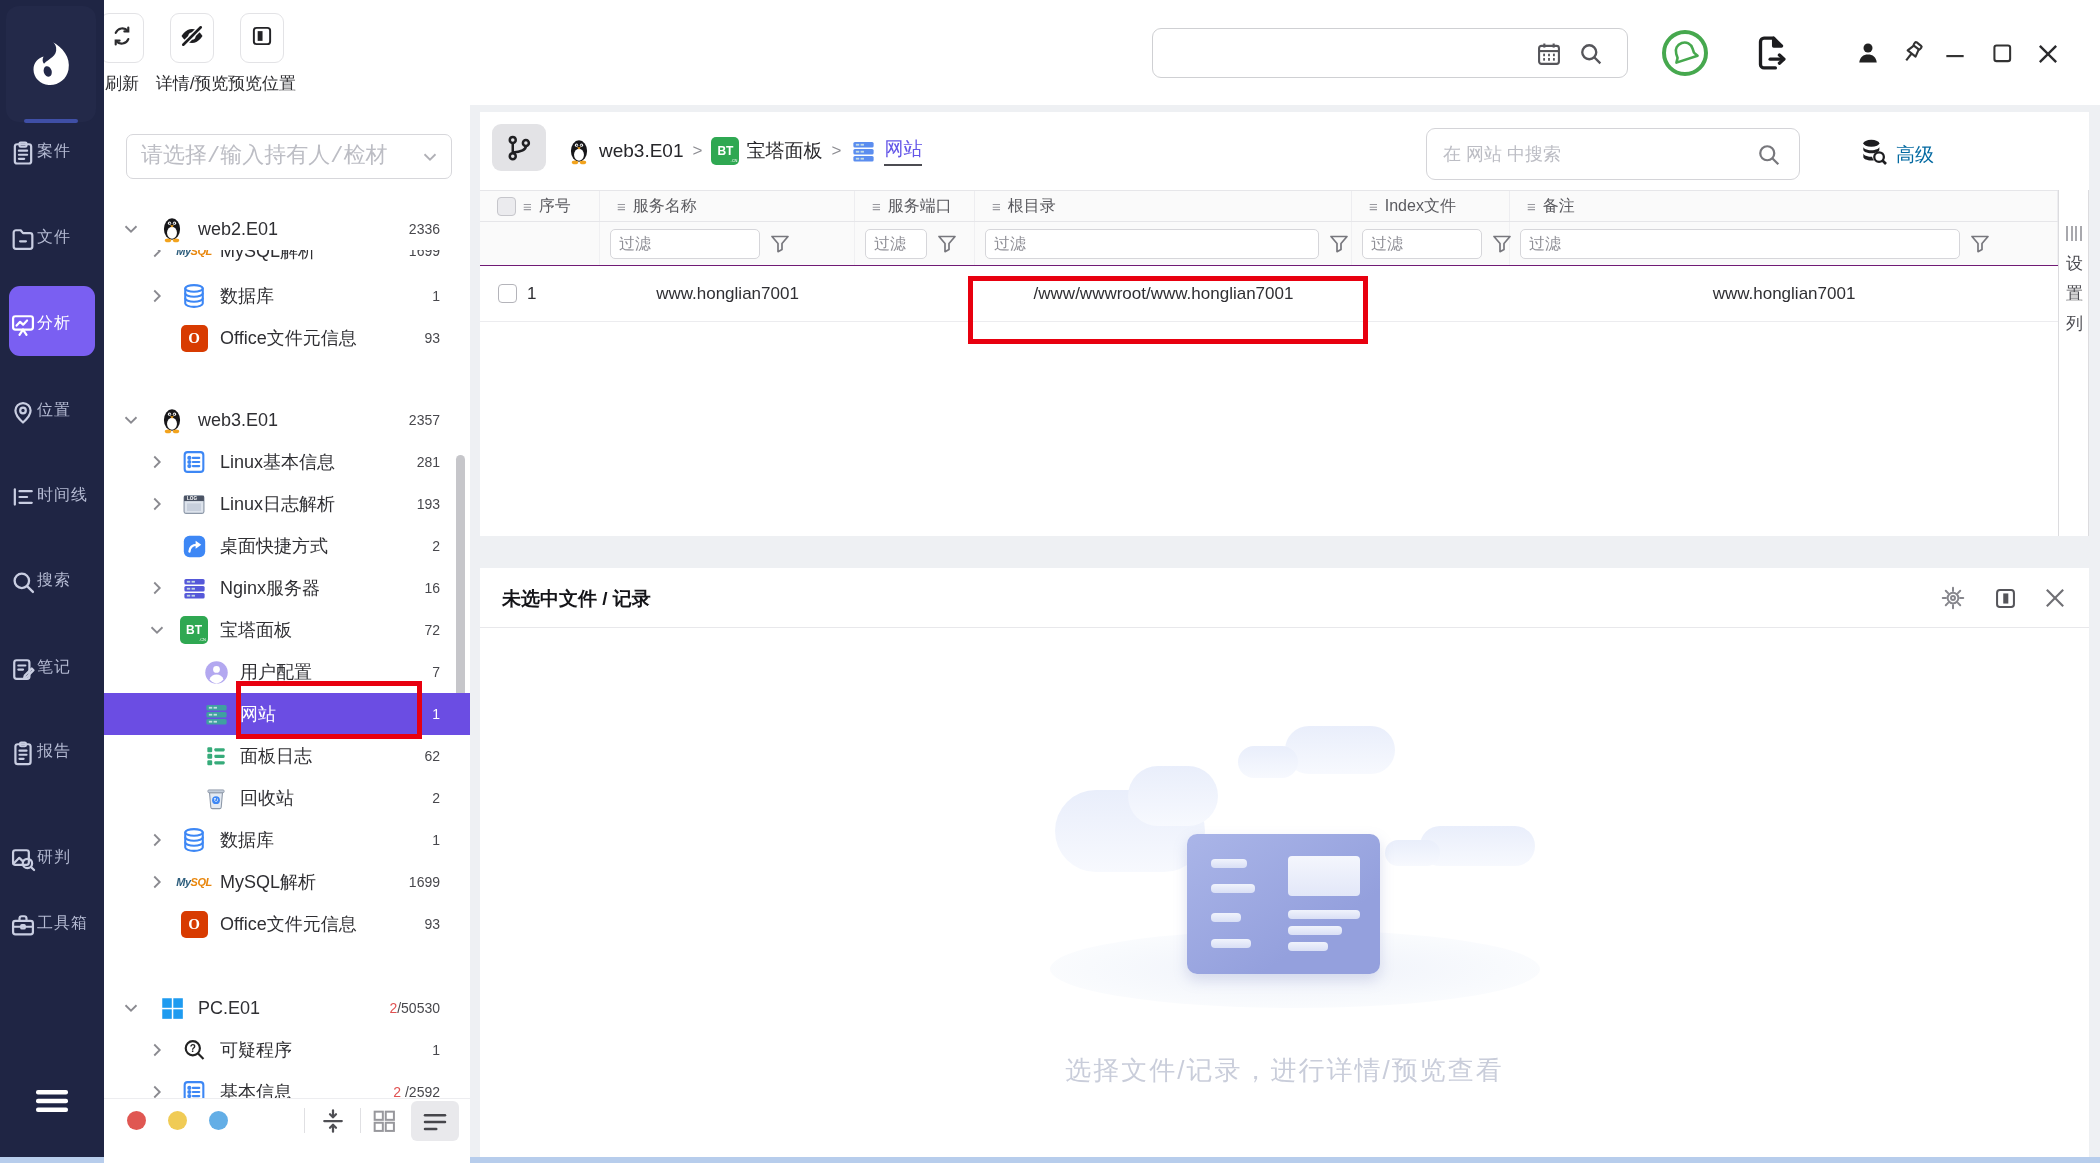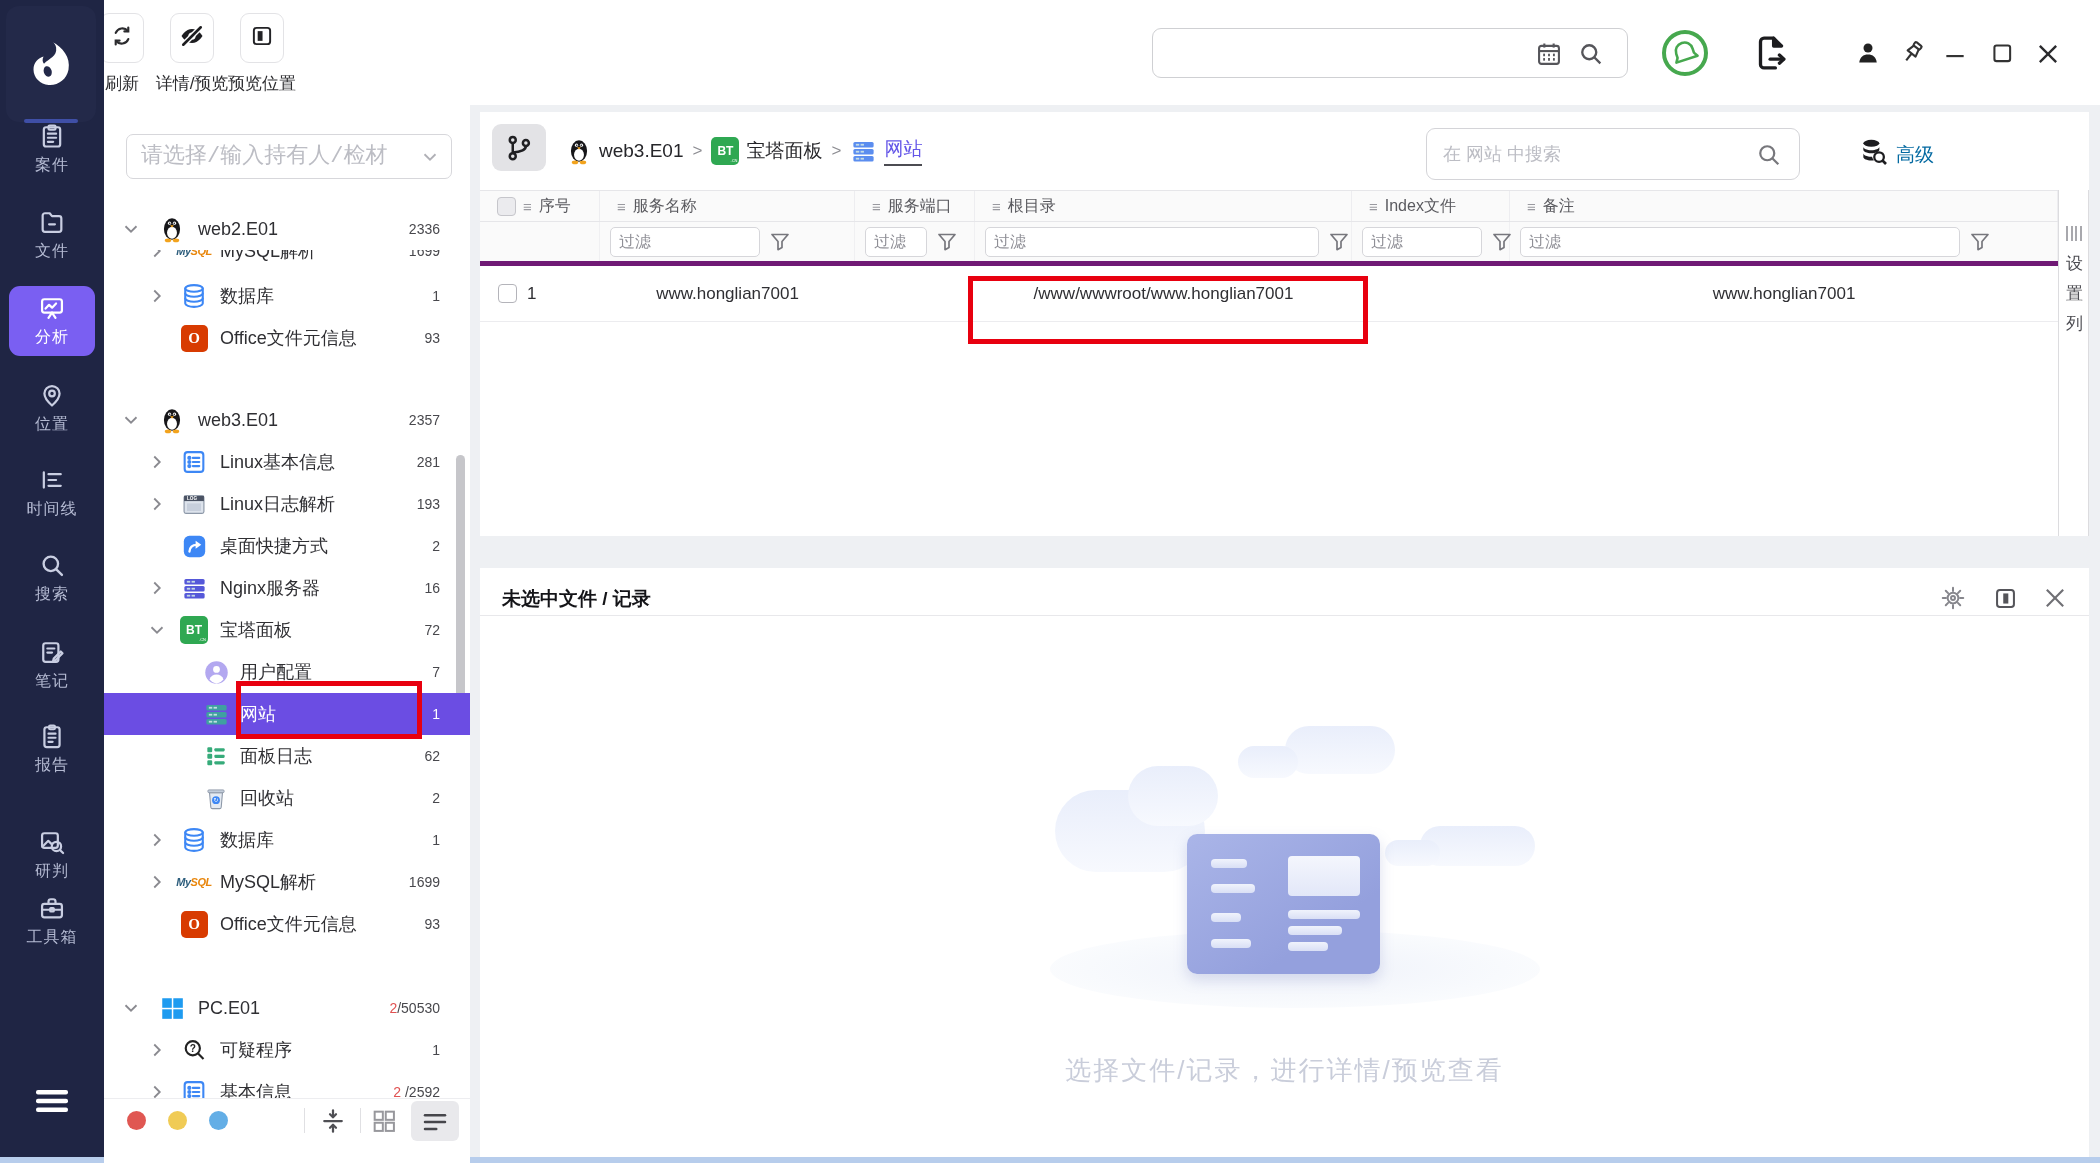--- a/index.html
+++ b/index.html
@@ -14,21 +14,21 @@
   .tb-label { position:absolute; top:72px; font-size:17px; color:#2d2d30; white-space:nowrap; transform:translateX(-50%); }
   #top-search { position:absolute; left:1152px; top:28px; width:476px; height:50px; border:1.5px solid #cfd0d3; border-radius:9px; background:#fff; }
   #top-search input { position:absolute; left:16px; top:0; width:350px; height:100%; border:none; outline:none; font-size:19px; color:#333; font-family:inherit; background:transparent; }
   #top-search input::placeholder { color:#b9bac0; }
   .hdr-ico { position:absolute; display:flex; align-items:center; justify-content:center; cursor:pointer; }
 
   
   #rail { left:0; top:0; width:104px; height:1163px; background:#1f2544; }
   #logo { position:absolute; left:6px; top:6px; width:90px; height:116px; background:#232949; border-radius:13px; display:flex; align-items:center; justify-content:center; }
   #logo-underline { position:absolute; left:18px; top:113px; width:54px; height:4px; border-radius:2px; background:#3f4fa6; }
-  .rail-item { position:absolute; left:9px; width:86px; height:70px; border-radius:11px; display:flex; flex-direction:column; align-items:center; cursor:pointer; }
+  .rail-item { position:absolute; left:9px; width:86px; height:70px; border-radius:11px; display:flex; flex-direction:row; align-items:center; cursor:pointer; }
   .rail-item .ri-ico { margin-top:7px; height:30px; display:flex; align-items:center; }
   .rail-item .ri-label { margin-top:4px; font-size:16px; color:#b4bad2; letter-spacing:1px; white-space:nowrap; }
   .rail-item.active { background:#7a5ff2; }
   .rail-item.active .ri-label { color:#fff; }
   #rail-burger { position:absolute; left:30px; top:1086px; width:44px; height:30px; cursor:pointer; }
 
   
   #tree { left:104px; top:105px; width:366px; height:1058px; background:#fff; }
   #tree-select { position:absolute; left:22px; top:29px; width:326px; height:45px; border:1.5px solid #d7d7db; border-radius:7px; background:#fff; }
   #tree-select input { position:absolute; left:14px; top:0; width:270px; height:100%; border:none; outline:none; background:transparent; font-size:22px; font-family:Liberation Mono, monospace; }
@@ -59,36 +59,36 @@
   #content-search input { position:absolute; left:16px; top:0; width:290px; height:100%; border:none; outline:none; background:transparent; font-size:18px; font-family:inherit; }
   #content-search input::placeholder { color:#bcbdc4; }
   #advanced { position:absolute; left:1378px; top:24px; display:flex; align-items:center; gap:6px; cursor:pointer; }
   #advanced span { font-size:19px; color:#0369a1; }
 
   
   #table { position:absolute; left:0; top:78px; width:1578px; }
   .t-hrow { display:flex; height:32px; background:#fafafa; border-top:1px solid #e6e6e9; border-bottom:1px solid #e6e6e9; }
   .t-hcell { display:flex; align-items:center; gap:7px; padding-left:17px; border-right:1px solid #ededf0; font-size:16px; color:#5a5a5f; }
   .t-hcell .drag { color:#9a9aa0; font-size:15px; }
-  .t-frow { display:flex; height:44px; background:#fafafa; border-bottom:5px solid #701a75; align-items:center; }
+  .t-frow { display:flex; height:44px; background:#fafafa; border-bottom:1px solid #701a75; align-items:center; }
   .t-fcell { display:flex; align-items:center; gap:8px; padding-left:8px; border-right:1px solid #f0f0f2; height:100%; }
   .t-fcell input { height:30px; border:1.5px solid #d6d6da; border-radius:5px; padding:0 8px; font-size:16px; font-family:inherit; color:#333; background:#fff; }
   .t-fcell input::placeholder { color:#8f8f96; }
   .t-drow { display:flex; height:56px; background:#fff; border-bottom:1px solid #ececef; align-items:center; }
   .t-dcell { font-size:17px; color:#2f2f33; text-align:center; overflow:hidden; white-space:nowrap; }
   .cbx { width:19px; height:19px; border:1.5px solid #b4b4ba; border-radius:4px; background:#fff; cursor:pointer; }
   .cbx.head { background:#ebebee; border-color:#c6c6cb; }
   #col-strip { position:absolute; left:1578px; top:78px; width:31px; height:346px; background:#fff; border-left:1px solid #dcdcdf; border-right:1px solid #dcdcdf; cursor:pointer; }
   #col-strip .bars { position:absolute; left:7px; top:36px; display:flex; gap:2.5px; }
   #col-strip .bars i { width:2px; height:15px; background:#a8a8ad; display:block; }
   .strip-ch { position:absolute; left:0; width:31px; text-align:center; font-size:17px; color:#4c4c52; }
 
   
   #panel { left:480px; top:568px; width:1609px; height:589px; background:#fff; }
-  #panel-head { position:absolute; left:0; top:0; width:100%; height:48px; border-bottom:1px solid #e8e8eb; }
+  #panel-head { position:absolute; left:0; top:0; width:100%; height:60px; border-bottom:1px solid #e8e8eb; }
   #panel-title { position:absolute; left:22px; top:18px; font-size:19px; font-weight:bold; color:#141418; }
   .ph-ico { position:absolute; top:15px; width:30px; height:30px; display:flex; align-items:center; justify-content:center; cursor:pointer; }
   .cloud { position:absolute; background:linear-gradient(180deg,#e9eefb,#f7f9fe); border-radius:50px; }
   #ground { position:absolute; left:570px; top:362px; width:490px; height:78px; background:radial-gradient(ellipse at center,#eff2fa 0%,#f8fafd 60%,#ffffff 100%); border-radius:50%; }
   #empty-card { position:absolute; left:707px; top:266px; width:193px; height:140px; border-radius:10px;
                 background:linear-gradient(145deg,#aab5e8 0%,#94a0dd 70%); box-shadow:0 6px 14px rgba(120,130,190,.25); }
   .ec-bar { position:absolute; height:9px; border-radius:4px; background:linear-gradient(180deg,#f0f3fc,#d9dff5); }
   #ec-rect { position:absolute; left:101px; top:22px; width:72px; height:40px; border-radius:4px; background:linear-gradient(180deg,#f4f6fd,#e2e7f8); }
   #empty-hint { position:absolute; left:0; top:485px; width:100%; text-align:center; font-size:26px; color:#c9cdda; letter-spacing:2px; }
 

